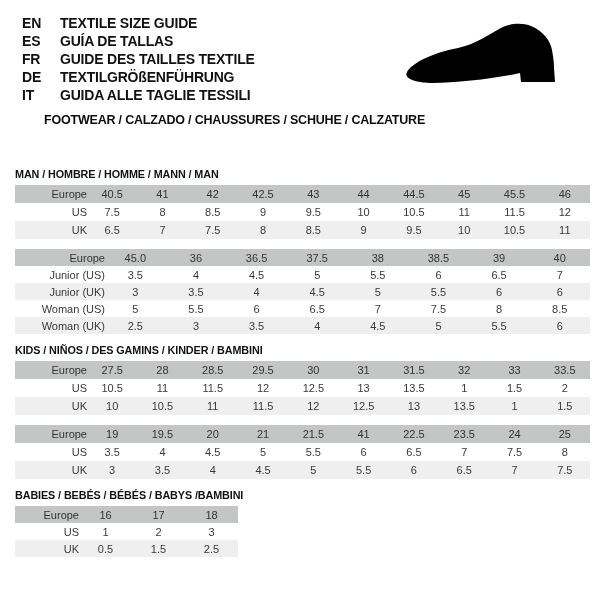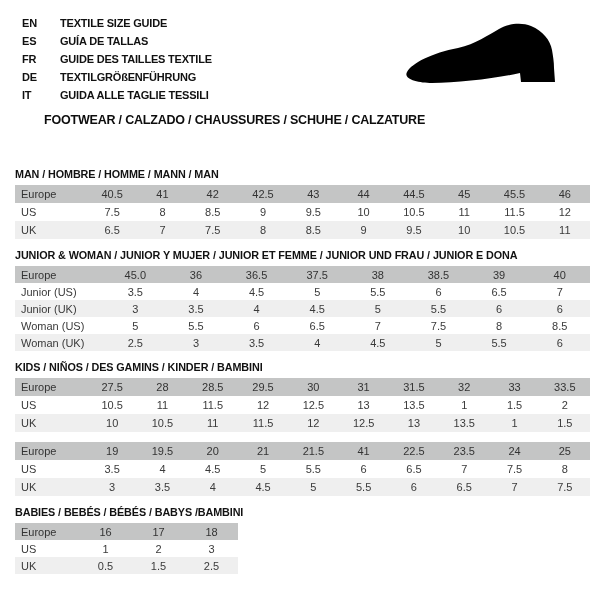--- a/index.html
+++ b/index.html
@@ -3,38 +3,38 @@
 <meta charset="utf-8">
 <style>
   * { margin:0; padding:0; box-sizing:border-box; }
   html,body { background:#ffffff; }
   body {
     width:600px; height:600px;
     font-family:"Liberation Sans", sans-serif;
     color:#222; overflow:hidden; position:relative;
   }
   .header { position:relative; padding:14px 0 0 22px; }
-  .lang-row { display:flex; font-weight:bold; font-size:11px; line-height:18px; color:#111; letter-spacing:-0.2px; }
+  .lang-row { display:flex; font-weight:bold; font-size:14px; line-height:18px; color:#111; letter-spacing:-0.2px; }
   .lang-code { width:38px; }
   .shoe-wrap { position:absolute; top:22px; right:20px; width:180px; height:78px; }
   .category-title {
     margin:9px 0 0 22px; font-size:12.5px; font-weight:bold; color:#0d0d0d; letter-spacing:-0.2px;
   }
   .tables { position:absolute; top:168px; left:15px; width:575px; }
   .size-section { margin-bottom:10px; }
   .size-section h2 {
     font-size:10.8px; font-weight:bold; color:#121212; letter-spacing:-0.1px;
     line-height:12px; margin-bottom:5px;
   }
   .tbl { width:575px; }
   .row { display:flex; height:18px; align-items:center; font-size:11px; color:#3a3a3a; }
   .row.head { background:#c4c5c5; color:#333; }
   .row.alt  { background:#efefef; }
   .cell { flex:1; text-align:center; }
-  .cell.label { flex:0 0 72px; text-align:left; padding-left:6px; }
+  .cell.label { flex:0 0 72px; text-align:right; padding-left:14px; }
   
   .size-section.junior .row { height:17px; }
   .size-section.junior .cell.label { flex:0 0 90px; }
   
   .size-section.narrow .tbl { width:223px; }
   .size-section.narrow .row { height:17px; }
   .size-section.narrow .cell.label { flex:0 0 64px; }
 </style>
 </head>
 <body>
@@ -122,21 +122,20 @@
           <div class="cell">9</div>
           <div class="cell">9.5</div>
           <div class="cell">10</div>
           <div class="cell">10.5</div>
           <div class="cell">11</div>
         </div>
       </div>
   </section>
 
   <section class="size-section junior">
-    <h2>JUNIOR &amp; WOMAN / JUNIOR Y MUJER / JUNIOR ET FEMME / JUNIOR UND FRAU / JUNIOR E DONA</h2>
     <div class="tbl">
         <div class="row head">
           <div class="cell label">Europe</div>
           <div class="cell">45.0</div>
           <div class="cell">36</div>
           <div class="cell">36.5</div>
           <div class="cell">37.5</div>
           <div class="cell">38</div>
           <div class="cell">38.5</div>
           <div class="cell">39</div>

